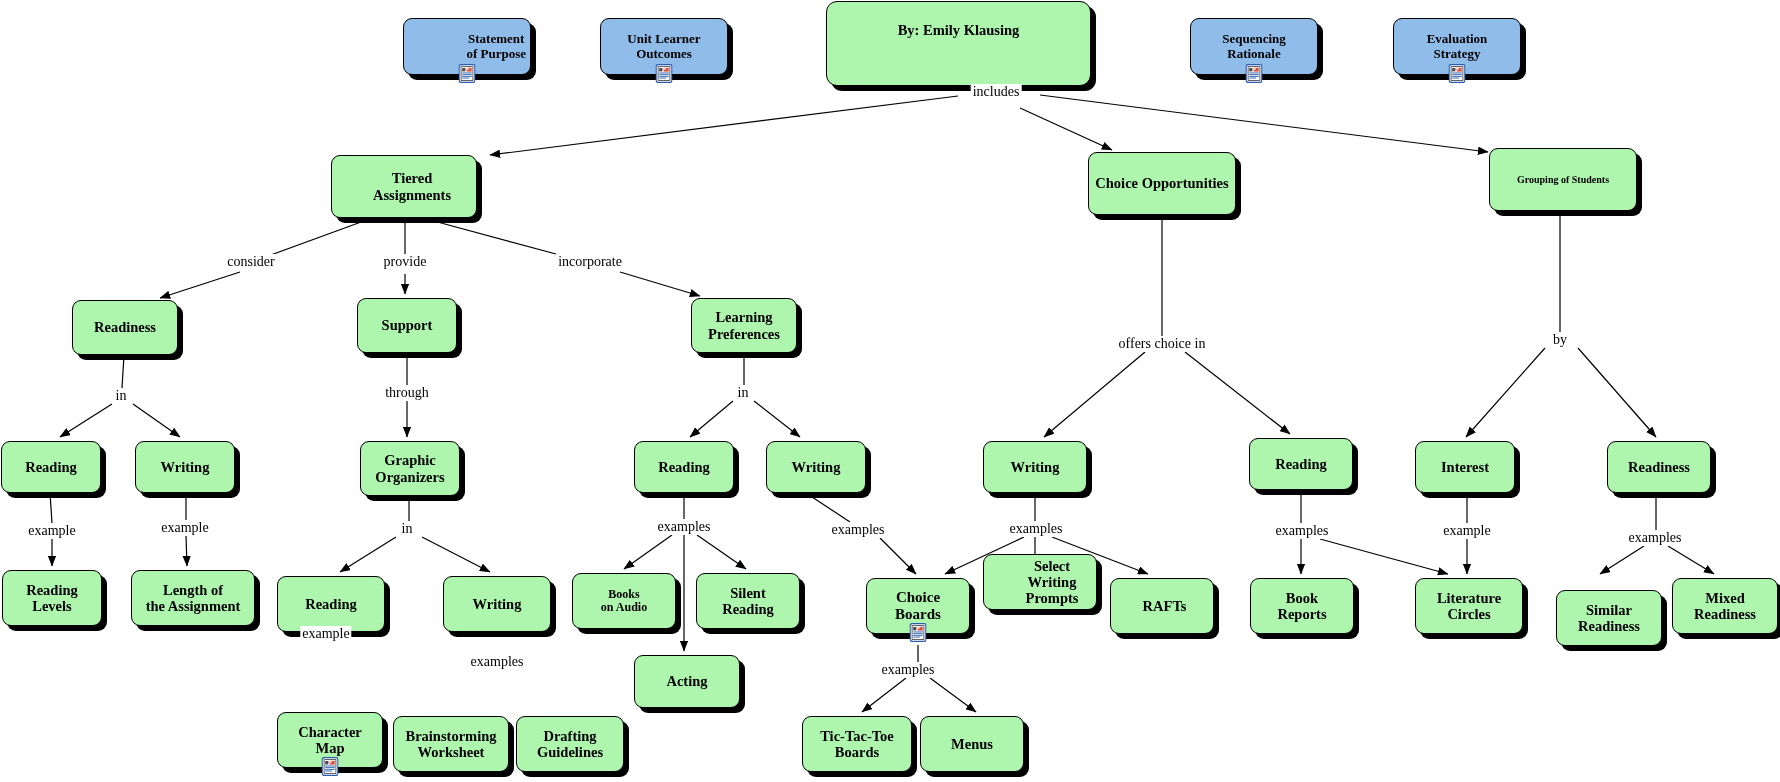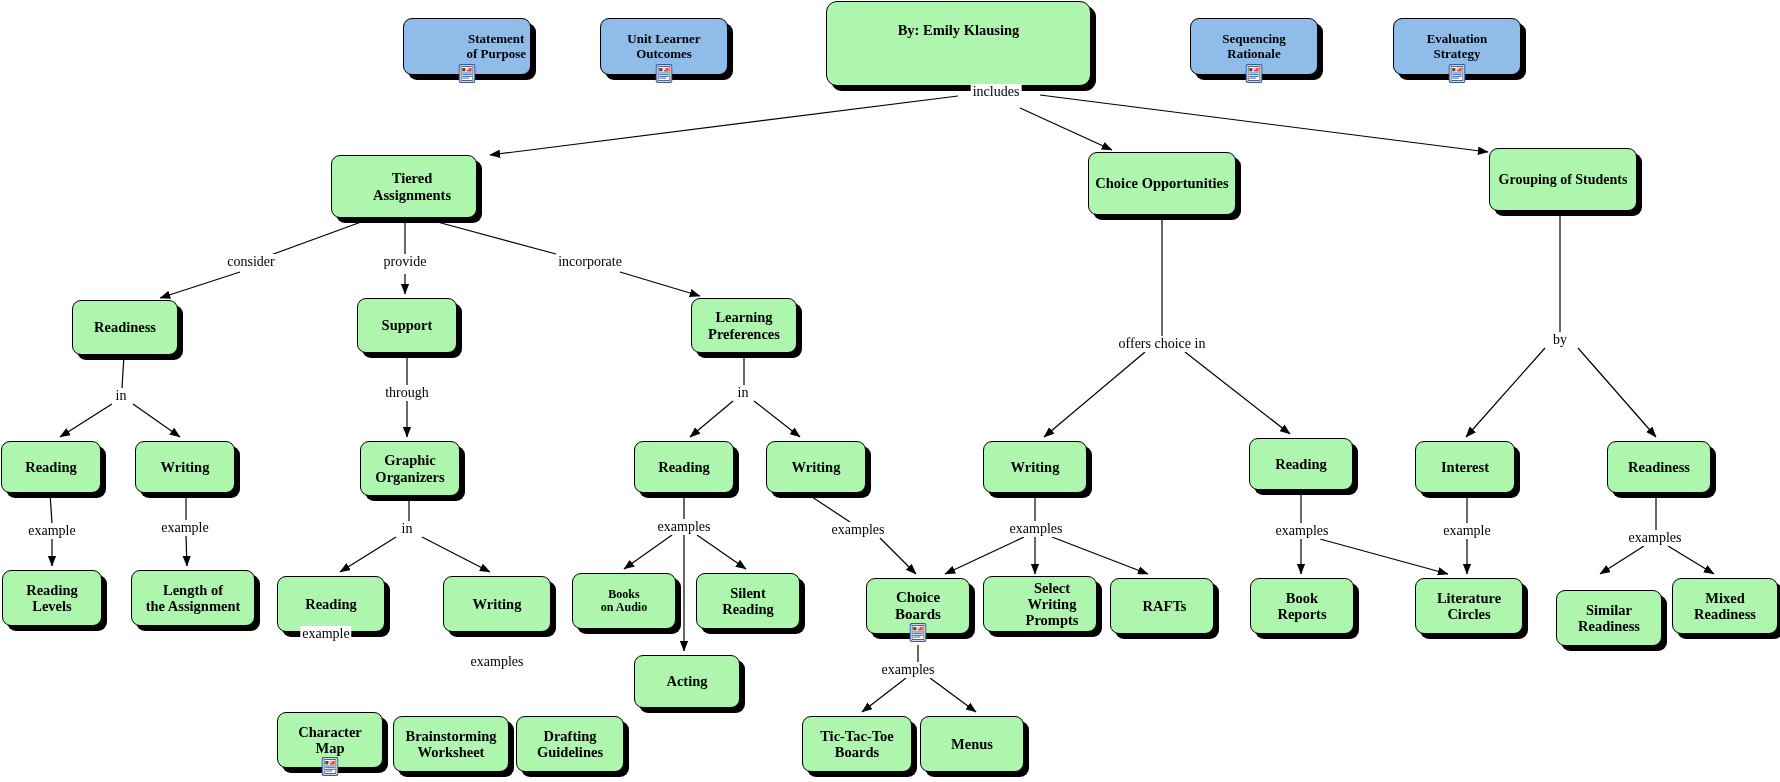--- a/index.html
+++ b/index.html
@@ -219,21 +219,21 @@
           <rect x="3.7" y="11.9" width="9.6" height="0.9" fill="#2a5db0"></rect>
           <rect x="3.7" y="13.6" width="7" height="0.9" fill="#2a5db0"></rect>
         </svg>
       </div>
       <div class="node" style="left: 331px; top: 155px; width: 146px; height: 63px; font-size: 14.5px; padding-left: 20px;">
         <span class="label">Tiered Assignments</span>
       </div>
       <div class="node" style="left: 1088px; top: 152px; width: 148px; height: 63px; font-size: 14.5px;">
         <span class="label">Choice Opportunities</span>
       </div>
-      <div class="node" style="left: 1489px; top: 148px; width: 148px; height: 63px; font-size: 14px;">
+      <div class="node" style="left: 1489px; top: 148px; width: 148px; height: 63px; font-size: 10px;">
         <span class="label">Grouping of Students</span>
       </div>
       <div class="node" style="left: 72px; top: 300px; width: 106px; height: 55px; font-size: 14.5px;">
         <span class="label">Readiness</span>
       </div>
       <div class="node" style="left: 357px; top: 298px; width: 100px; height: 55px; font-size: 14.5px;">
         <span class="label">Support</span>
       </div>
       <div class="node" style="left: 691px; top: 298px; width: 106px; height: 55px; font-size: 14.5px;">
         <span class="label">Learning
@@ -297,21 +297,21 @@
           <rect x="2.6" y="2.6" width="11.8" height="13.8" fill="#ffffff" stroke="#3b3b3b" stroke-width="0.8"></rect>
           <rect x="3.7" y="4" width="3.2" height="3.4" fill="#4a4a4a"></rect>
           <rect x="8.2" y="3.8" width="5" height="3.8" fill="#d94f3d"></rect>
           <rect x="8.6" y="4.2" width="1.6" height="1.5" fill="#ffffff"></rect>
           <rect x="3.7" y="8.5" width="9.6" height="0.9" fill="#2a5db0"></rect>
           <rect x="3.7" y="10.2" width="9.6" height="0.9" fill="#2a5db0"></rect>
           <rect x="3.7" y="11.9" width="9.6" height="0.9" fill="#2a5db0"></rect>
           <rect x="3.7" y="13.6" width="7" height="0.9" fill="#2a5db0"></rect>
         </svg>
       </div>
-      <div class="node" style="left: 983px; top: 576px; width: 114px; height: 56px; font-size: 14.5px; padding-left: 28px;">
+      <div class="node" style="left: 983px; top: 554px; width: 114px; height: 56px; font-size: 14.5px; padding-left: 28px;">
         <span class="label">Select Writing
 Prompts</span>
       </div>
       <div class="node" style="left: 1110px; top: 578px; width: 104px; height: 56px; font-size: 14.5px; padding-left: 9px;">
         <span class="label">RAFTs</span>
       </div>
       <div class="node" style="left: 1250px; top: 578px; width: 104px; height: 56px; font-size: 14.5px;">
         <span class="label">Book
 Reports</span>
       </div>

